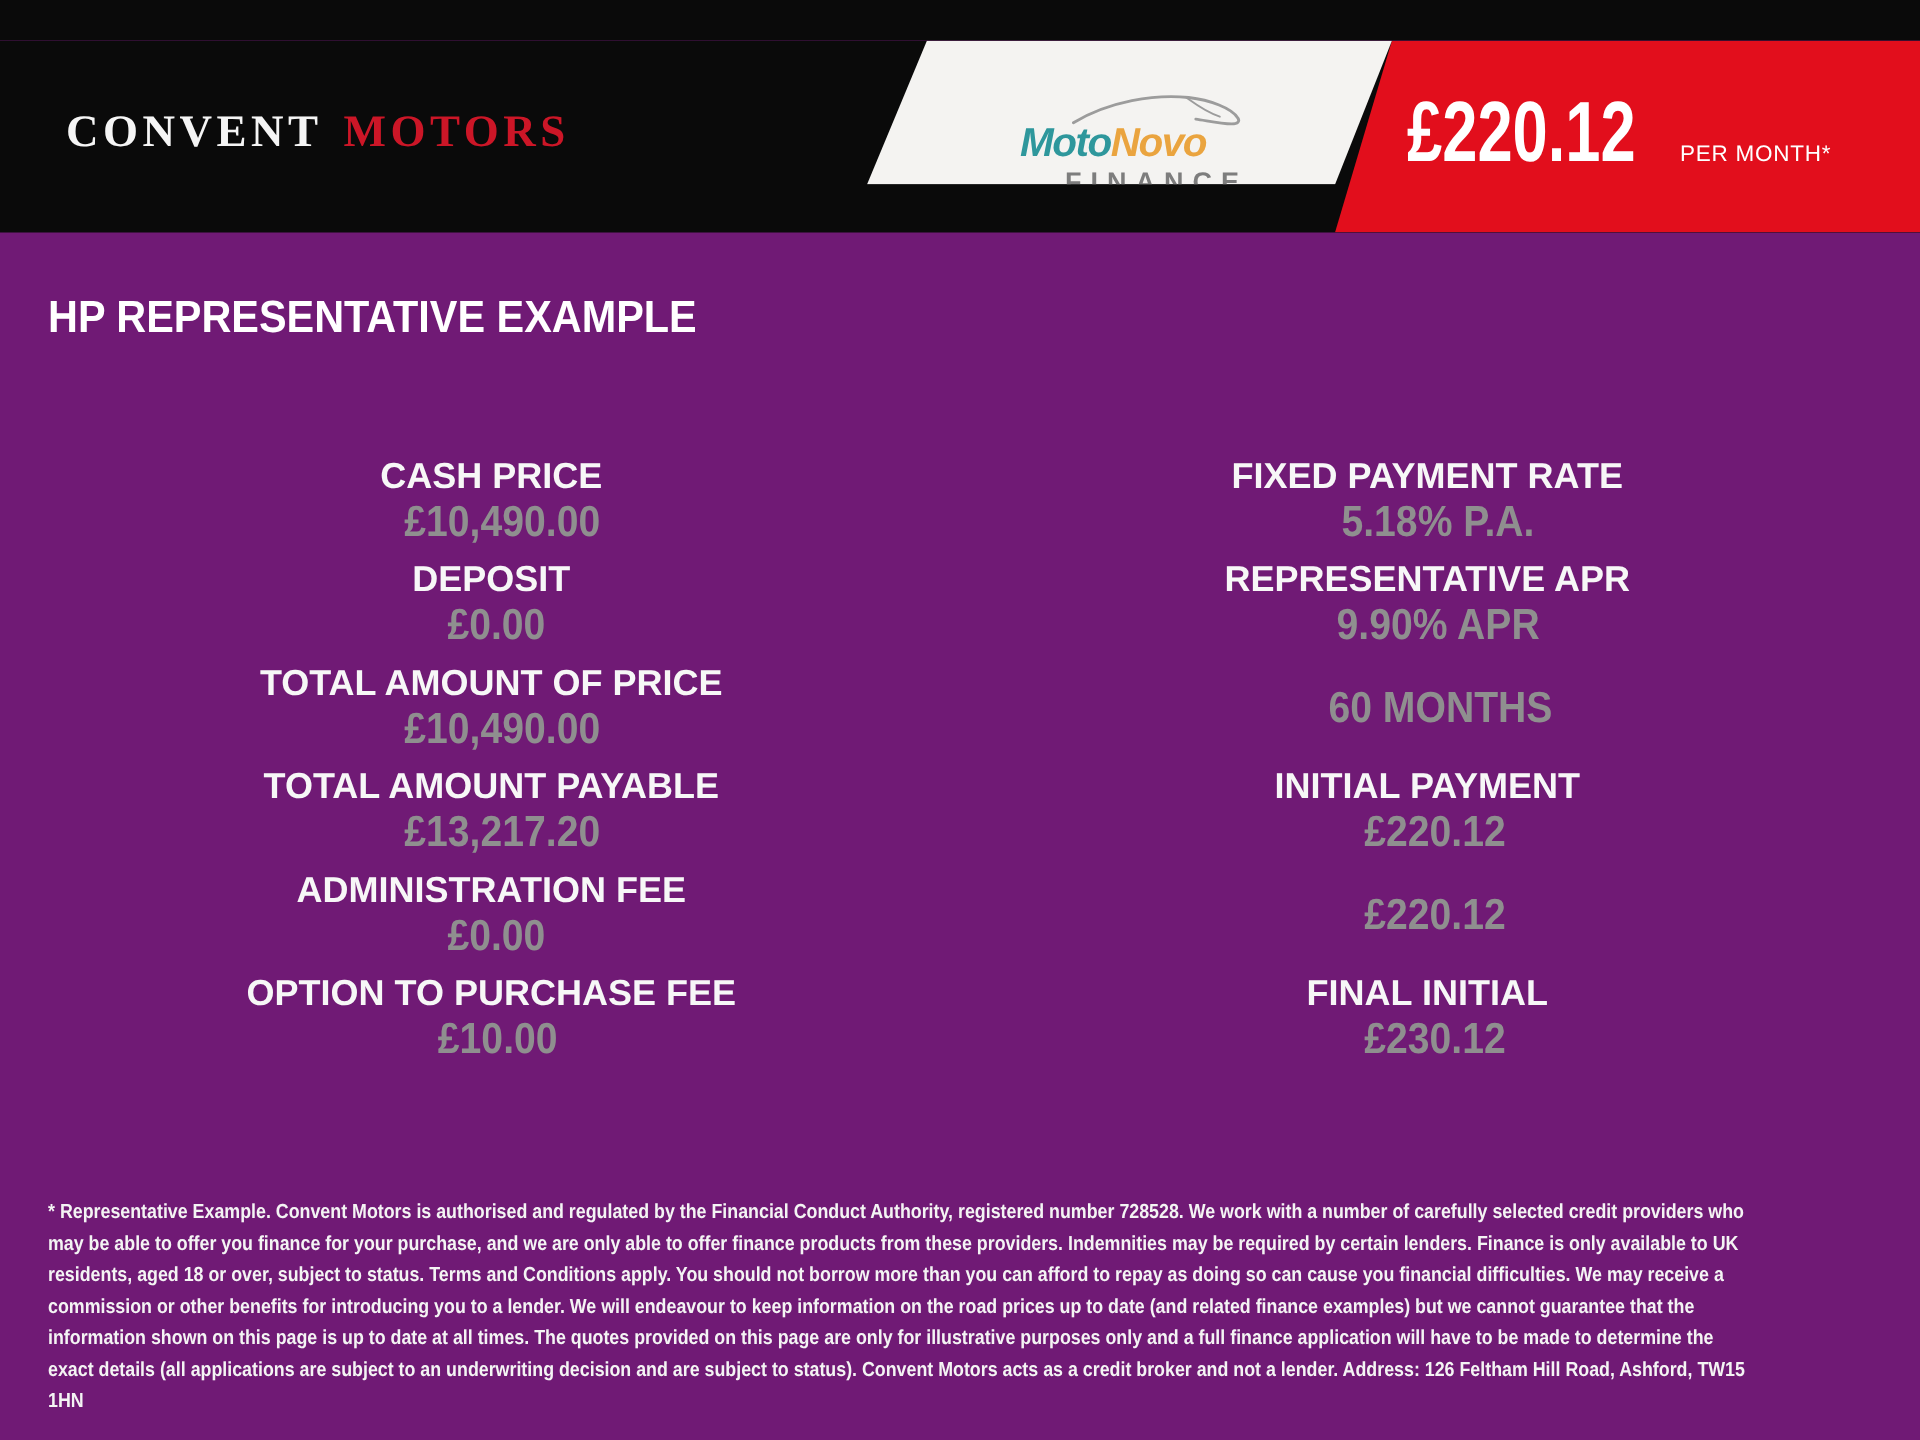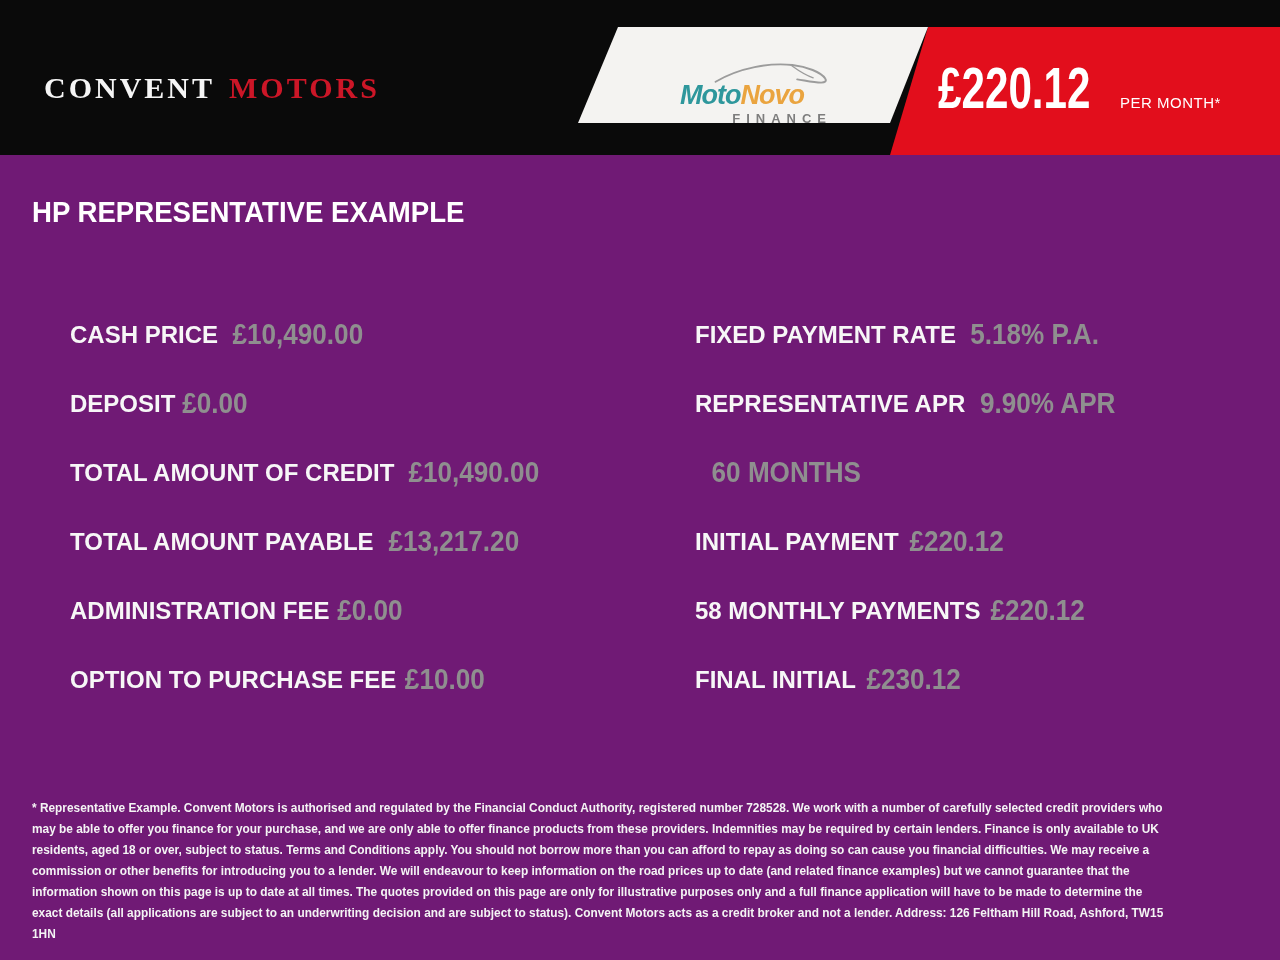--- a/index.html
+++ b/index.html
@@ -21,21 +21,21 @@
   }
   .brand-logo{position:absolute;left:102px;top:34px;width:152px;}
   .car-sketch{display:block;margin-left:34px;}
   .brand-word{
     font-style:italic;font-weight:bold;font-size:27px;line-height:1;
     letter-spacing:-1px;white-space:nowrap;margin-top:-3px;
   }
   .brand-word .moto{color:#2e979c;}
   .brand-word .novo{color:#eaa43f;}
   .brand-finance{
-    color:#7d7d7d;font-size:13px;font-weight:bold;letter-spacing:6px;
+    color:#7d7d7d;font-size:18px;font-weight:bold;letter-spacing:6px;
     text-align:right;margin-top:3px;line-height:1;
   }
   .red-band{
     position:absolute;left:888px;top:0;width:392px;height:128px;background:#e20e1c;
     clip-path:polygon(40px 0,100% 0,100% 100%,2px 100%);
   }
   .price-big{
     position:absolute;left:50px;top:33px;line-height:1;color:#ffffff;
     font-size:57px;font-weight:bold;display:inline-block;
     transform:scaleX(0.74);transform-origin:left top;white-space:nowrap;
@@ -48,21 +48,21 @@
   .page-title{
     position:absolute;left:32px;top:168px;line-height:1.1;color:#ffffff;
     font-size:30px;font-weight:bold;display:inline-block;white-space:nowrap;
     transform:scaleX(0.92);transform-origin:left top;letter-spacing:0px;
   }
   
   .fin-table{position:absolute;top:273px;left:0;width:1280px;}
   .fin-col{position:absolute;top:0;}
   .fin-col.left{left:70px;width:515px;}
   .fin-col.right{left:695px;width:513px;}
-  .row{height:69px;display:flex;align-items:center;justify-content:flex-start;}
+  .row{height:69px;display:flex;align-items:center;justify-content:center;flex-direction:column;}
   .lbl{
     color:#f7f7f7;font-size:24px;font-weight:bold;white-space:nowrap;letter-spacing:0px;
   }
   .val{
     color:#8f8f8f;font-size:29px;font-weight:bold;white-space:nowrap;
     display:inline-block;transform:scaleX(0.9);transform-origin:right center;
   }
   
   .disclaimer{
     position:absolute;left:32px;top:770px;width:1296px;
@@ -106,21 +106,21 @@
     <div class="fin-col left">
       <div class="row">
         <span class="lbl">CASH PRICE</span>
         <span class="val">£10,490.00</span>
       </div>
       <div class="row">
         <span class="lbl">DEPOSIT</span>
         <span class="val">£0.00</span>
       </div>
       <div class="row">
-        <span class="lbl">TOTAL AMOUNT OF CREDIT</span>
+        <span class="lbl">TOTAL AMOUNT OF PRICE</span>
         <span class="val">£10,490.00</span>
       </div>
       <div class="row">
         <span class="lbl">TOTAL AMOUNT PAYABLE</span>
         <span class="val">£13,217.20</span>
       </div>
       <div class="row">
         <span class="lbl">ADMINISTRATION FEE</span>
         <span class="val">£0.00</span>
       </div>
@@ -140,21 +140,20 @@
         <span class="val">9.90% APR</span>
       </div>
       <div class="row">
         <span class="val">60 MONTHS</span>
       </div>
       <div class="row">
         <span class="lbl">INITIAL PAYMENT</span>
         <span class="val">£220.12</span>
       </div>
       <div class="row">
-        <span class="lbl">58 MONTHLY PAYMENTS</span>
         <span class="val">£220.12</span>
       </div>
       <div class="row">
         <span class="lbl">FINAL INITIAL</span>
         <span class="val">£230.12</span>
       </div>
     </div>
   </div>
 
   <div class="disclaimer">* Representative Example. Convent Motors is authorised and regulated by the Financial Conduct Authority, registered number 728528. We work with a number of carefully selected credit providers who may be able to offer you finance for your purchase, and we are only able to offer finance products from these providers. Indemnities may be required by certain lenders. Finance is only available to UK residents, aged 18 or over, subject to status. Terms and Conditions apply. You should not borrow more than you can afford to repay as doing so can cause you financial difficulties. We may receive a commission or other benefits for introducing you to a lender. We will endeavour to keep information on the road prices up to date (and related finance examples) but we cannot guarantee that the information shown on this page is up to date at all times. The quotes provided on this page are only for illustrative purposes only and a full finance application will have to be made to determine the exact details (all applications are subject to an underwriting decision and are subject to status). Convent Motors acts as a credit broker and not a lender. Address: 126 Feltham Hill Road, Ashford, TW15 1HN</div>

